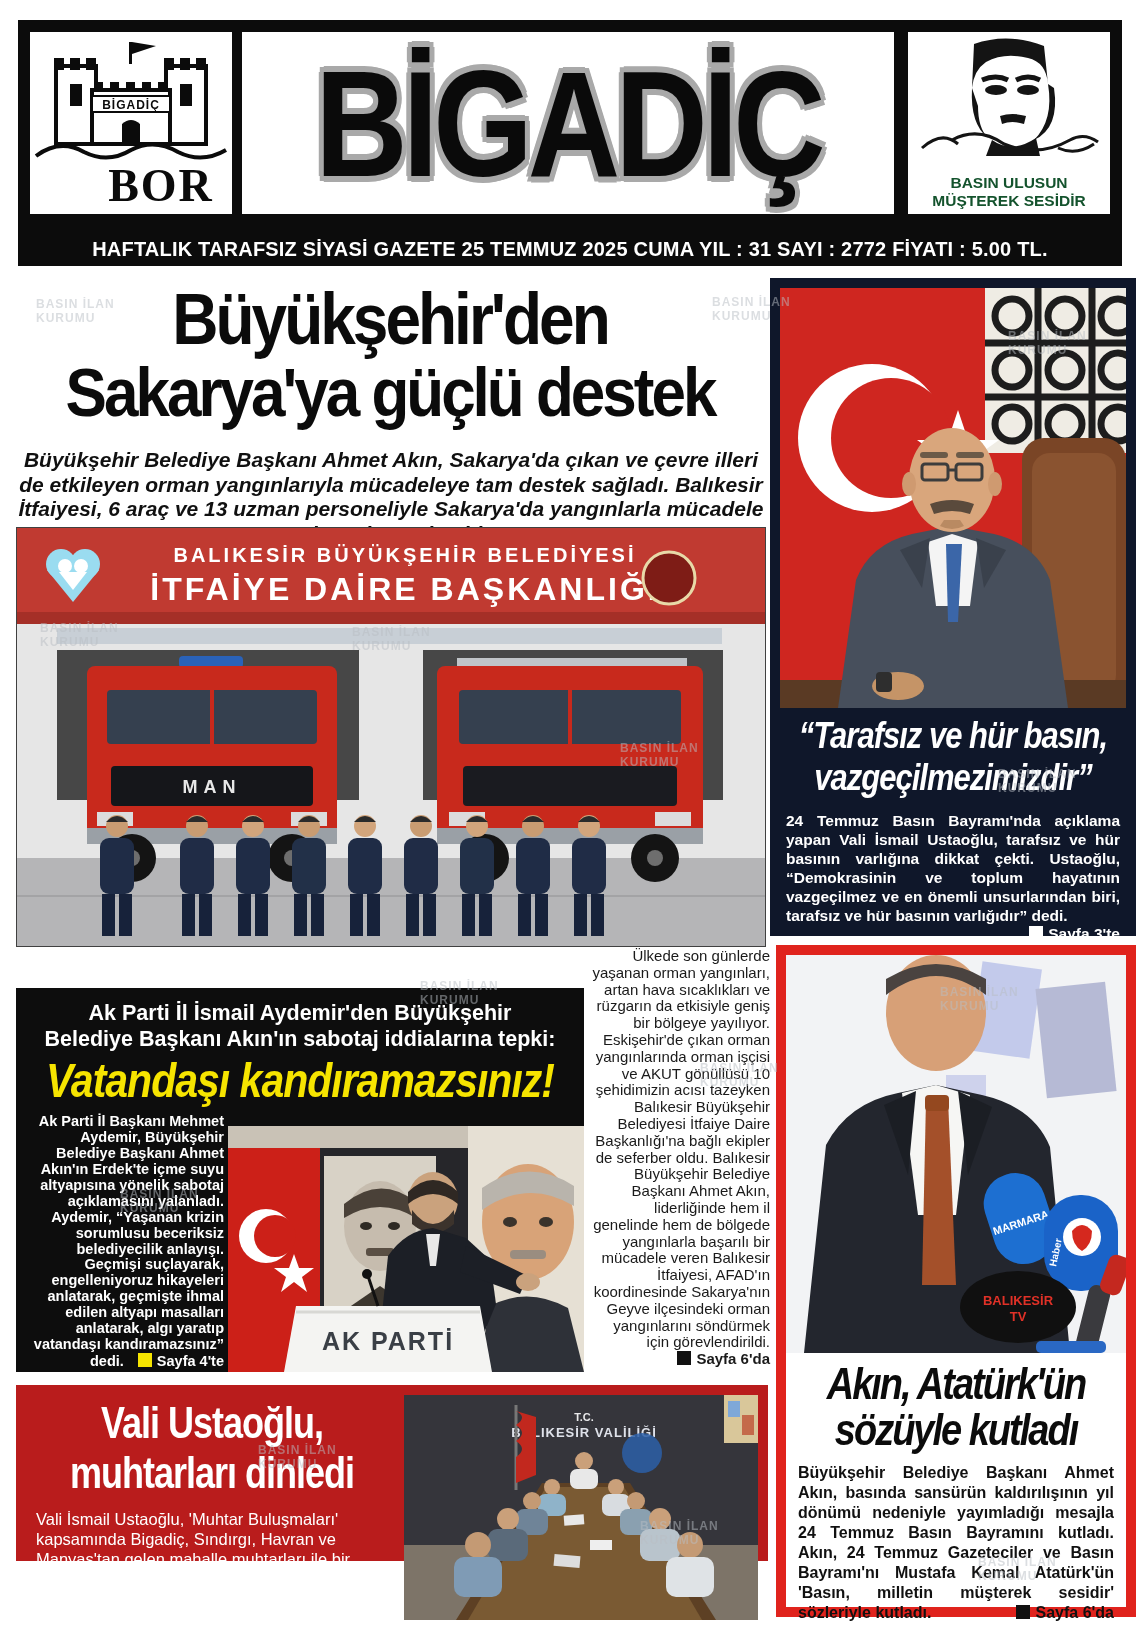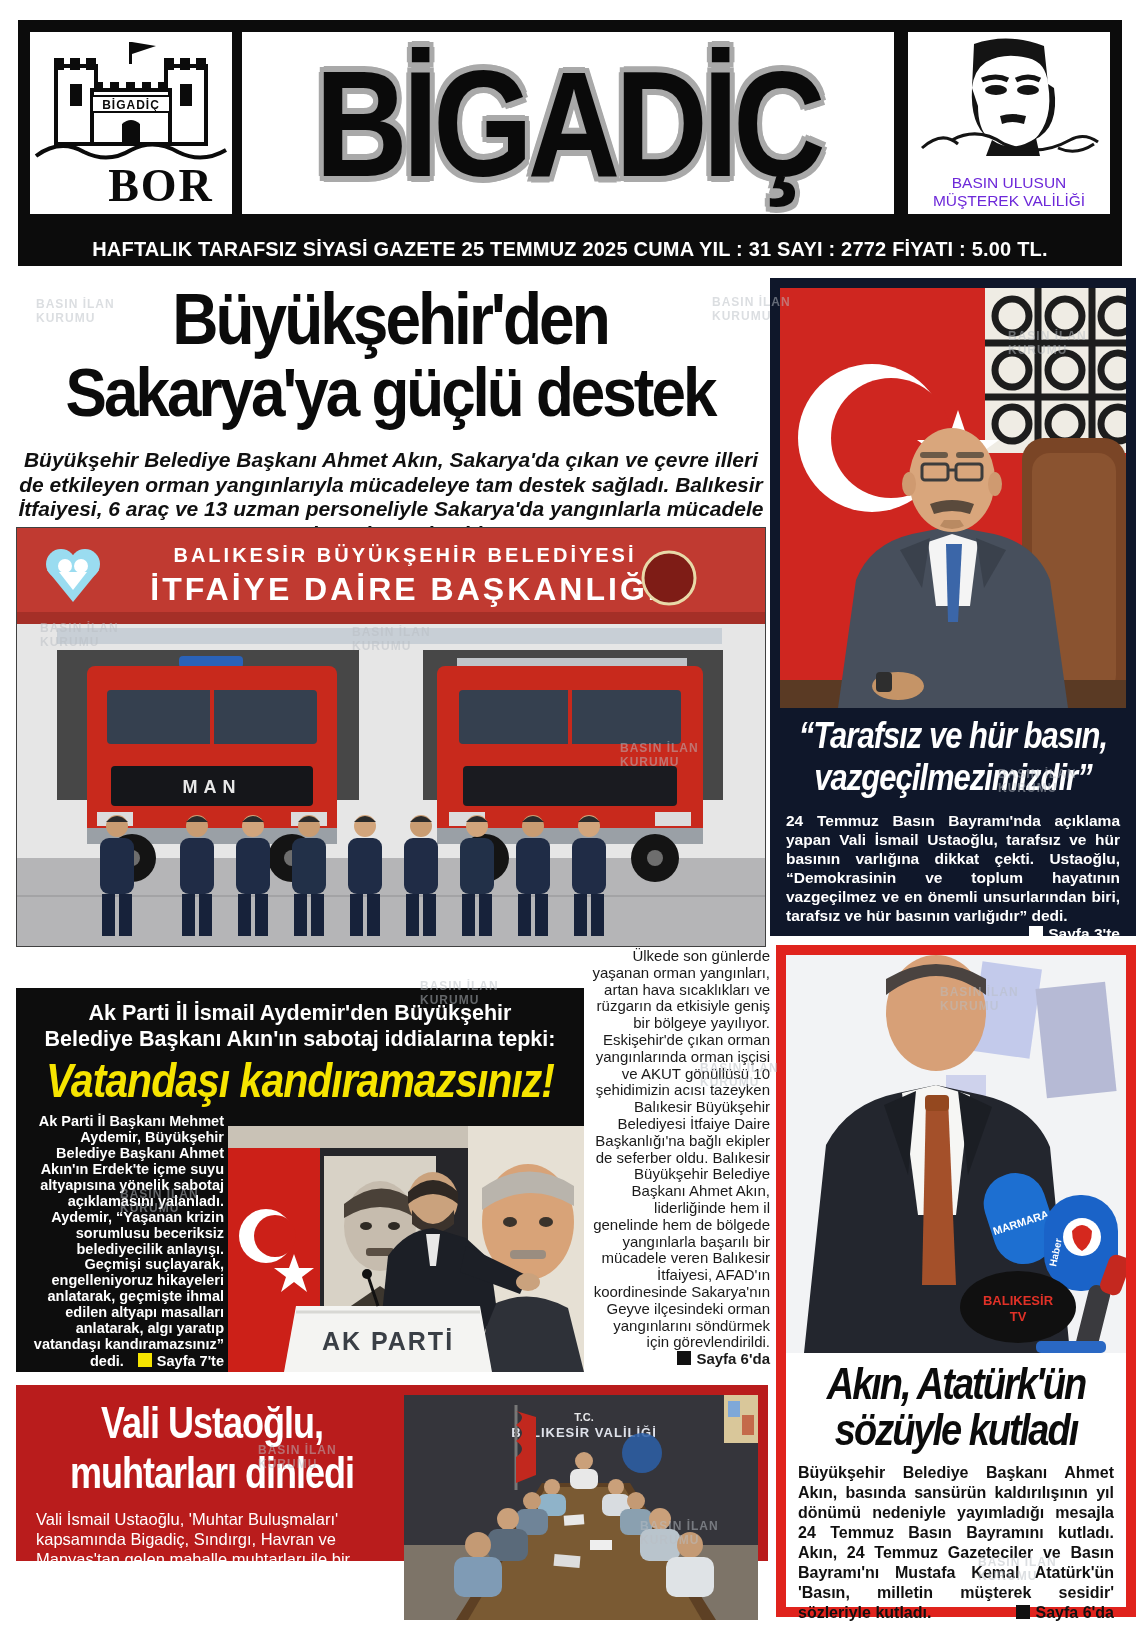--- a/index.html
+++ b/index.html
@@ -10,21 +10,21 @@
   
   .masthead{left:18px;top:20px;width:1104px;height:246px;background:#0c0c0c;}
   .logo-box{left:12px;top:12px;width:202px;height:182px;background:#fff;text-align:center;}
   .logo-bor{position:absolute;left:0;bottom:2px;width:100%;text-align:center;
             font-family:"Liberation Serif",serif;font-weight:bold;font-size:46px;color:#0b0b0b;letter-spacing:2px;padding-left:30px;}
   .title-box{left:224px;top:12px;width:652px;height:182px;background:#fff;display:flex;align-items:center;justify-content:center;overflow:hidden;}
   .paper-title{font-weight:bold;font-size:128px;letter-spacing:-5px;color:#0a0a0a;transform:scaleY(1.18);
      text-shadow:-5px 0 0 #a9a9a9,5px 0 0 #a9a9a9,0 -5px 0 #a9a9a9,0 5px 0 #a9a9a9,
                  -4px -4px 0 #a9a9a9,4px 4px 0 #a9a9a9,-4px 4px 0 #a9a9a9,4px -4px 0 #a9a9a9;white-space:nowrap;}
   .ata-box{right:12px;top:12px;width:202px;height:182px;background:#fff;text-align:center;}
-  .ata-motto{position:absolute;left:0;bottom:4px;width:100%;font-weight:normal;font-size:15.5px;color:#6d28d9;line-height:1.15;}
+  .ata-motto{position:absolute;left:0;bottom:4px;width:100%;font-weight:bold;font-size:15.5px;color:#14532d;line-height:1.15;}
   .info-line{left:0;bottom:5px;width:100%;text-align:center;color:#fff;font-weight:bold;font-size:20px;letter-spacing:.2px;}
 
   
   .h-main{left:15px;width:750px;text-align:center;font-weight:bold;color:#0b0b0b;
           letter-spacing:-3px;transform:scaleY(1.12);transform-origin:top center;white-space:nowrap;}
   .h-main1{top:278px;font-size:64px;}
   .h-main2{top:352px;font-size:62px;}
   .deck{left:18px;top:448px;width:746px;text-align:center;font-style:italic;font-weight:bold;
         font-size:21px;line-height:1.17;color:#101010;}
   .main-photo{left:16px;top:527px;width:748px;height:418px;border:1px solid #404040;background:#cfcfcf;}
@@ -127,21 +127,21 @@
         <ellipse cx="88" cy="58" rx="11" ry="5" fill="#141414"></ellipse>
         <ellipse cx="120" cy="58" rx="11" ry="5" fill="#141414"></ellipse>
         <path d="M74 48 Q88 42 100 48" stroke="#141414" stroke-width="5" fill="none"></path>
         <path d="M108 48 Q120 42 132 48" stroke="#141414" stroke-width="5" fill="none"></path>
         <path d="M92 84 Q104 80 118 84 L116 92 Q104 88 94 92 Z" fill="#141414"></path>
         <path d="M84 108 Q104 122 128 106 L132 124 L78 124 Z" fill="#141414"></path>
         <path d="M14 116 Q34 98 50 112 M44 108 Q70 94 96 112 Q130 126 162 108 Q176 100 190 110 M150 116 Q168 124 186 112" stroke="#141414" stroke-width="3" fill="none"></path>
       </svg>
       <div class="ata-motto">
         <div>BASIN ULUSUN</div>
-        <div>MÜŞTEREK VALİLİĞİ</div>
+        <div>MÜŞTEREK SESİDİR</div>
       </div>
     </div>
 
     <div class="abs info-line">HAFTALIK TARAFSIZ SİYASİ GAZETE  25 TEMMUZ 2025 CUMA YIL : 31  SAYI : 2772 FİYATI : 5.00 TL.</div>
   </div>
 
   <div class="abs h-main h-main1">Büyükşehir'den</div>
   <div class="abs h-main h-main2">Sakarya'ya güçlü destek</div>
   <div class="abs deck">Büyükşehir Belediye Başkanı Ahmet Akın, Sakarya'da çıkan ve çevre illeri de etkileyen orman yangınlarıyla mücadeleye tam destek sağladı. Balıkesir İtfaiyesi, 6 araç ve 13 uzman personeliyle Sakarya'da yangınlarla mücadele çalışmalarına katıldı.</div>
 
@@ -333,21 +333,21 @@
   </div>
 
   <div class="abs sab">
     <div class="abs sab-kick">
       <div>Ak Parti İl İsmail Aydemir'den Büyükşehir</div>
       <div>Belediye Başkanı Akın'ın sabotaj iddialarına tepki:</div>
     </div>
     <div class="abs sab-h">Vatandaşı kandıramazsınız!</div>
     <div class="abs sab-text">
       <span>Ak Parti İl Başkanı Mehmet Aydemir, Büyükşehir Belediye Başkanı Ahmet Akın'ın Erdek'te içme suyu altyapısına yönelik sabotaj açıklamasını yalanladı. Aydemir, “Yaşanan krizin sorumlusu beceriksiz belediyecilik anlayışı. Geçmişi suçlayarak, engelleniyoruz hikayeleri anlatarak, geçmişte ihmal edilen altyapı masalları anlatarak, algı yaratıp vatandaşı kandıramazsınız” dedi.</span>
-      <span class="ref"><span class="sq sq-y"></span><span>Sayfa 7'te</span></span>
+      <span class="ref"><span class="sq sq-y"></span><span>Sayfa 4'te</span></span>
     </div>
     <div class="abs sab-photo">
       <svg width="356" height="246" viewBox="0 0 356 246">
         <rect width="356" height="246" fill="#26262a"></rect>
         <rect x="0" y="0" width="356" height="22" fill="#c9c2b6"></rect>
 
         <rect x="0" y="22" width="92" height="224" fill="#cc2018"></rect>
         <circle cx="38" cy="110" r="27" fill="#fff"></circle>
         <circle cx="47" cy="110" r="21" fill="#cc2018"></circle>
         <path d="M66 128 L71 142 L86 142 L74 151 L79 166 L66 156 L53 166 L58 151 L46 142 L61 142 Z" fill="#fff"></path>

